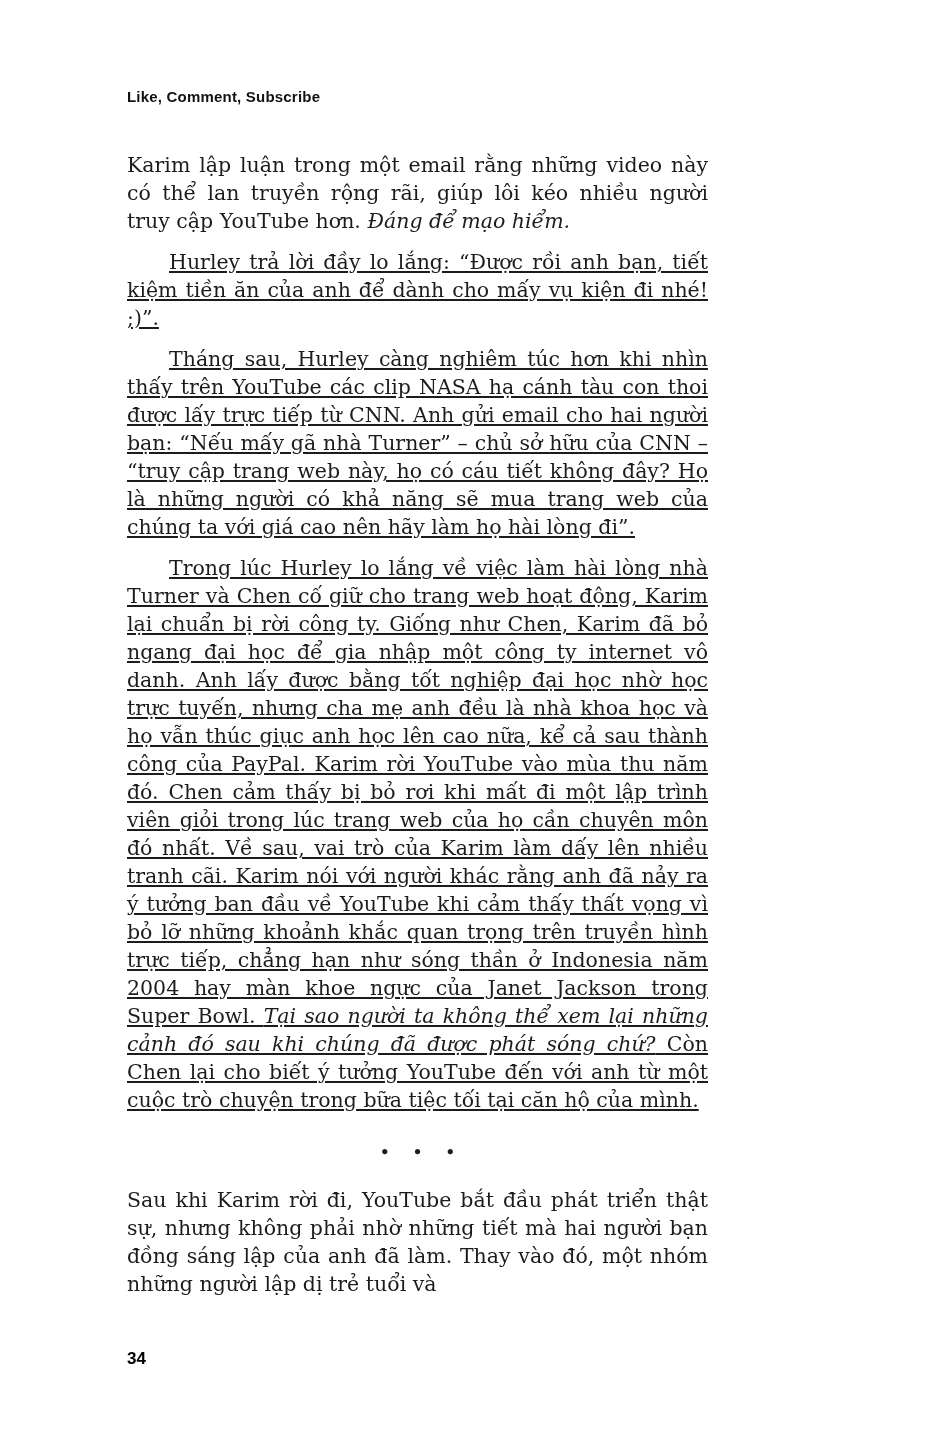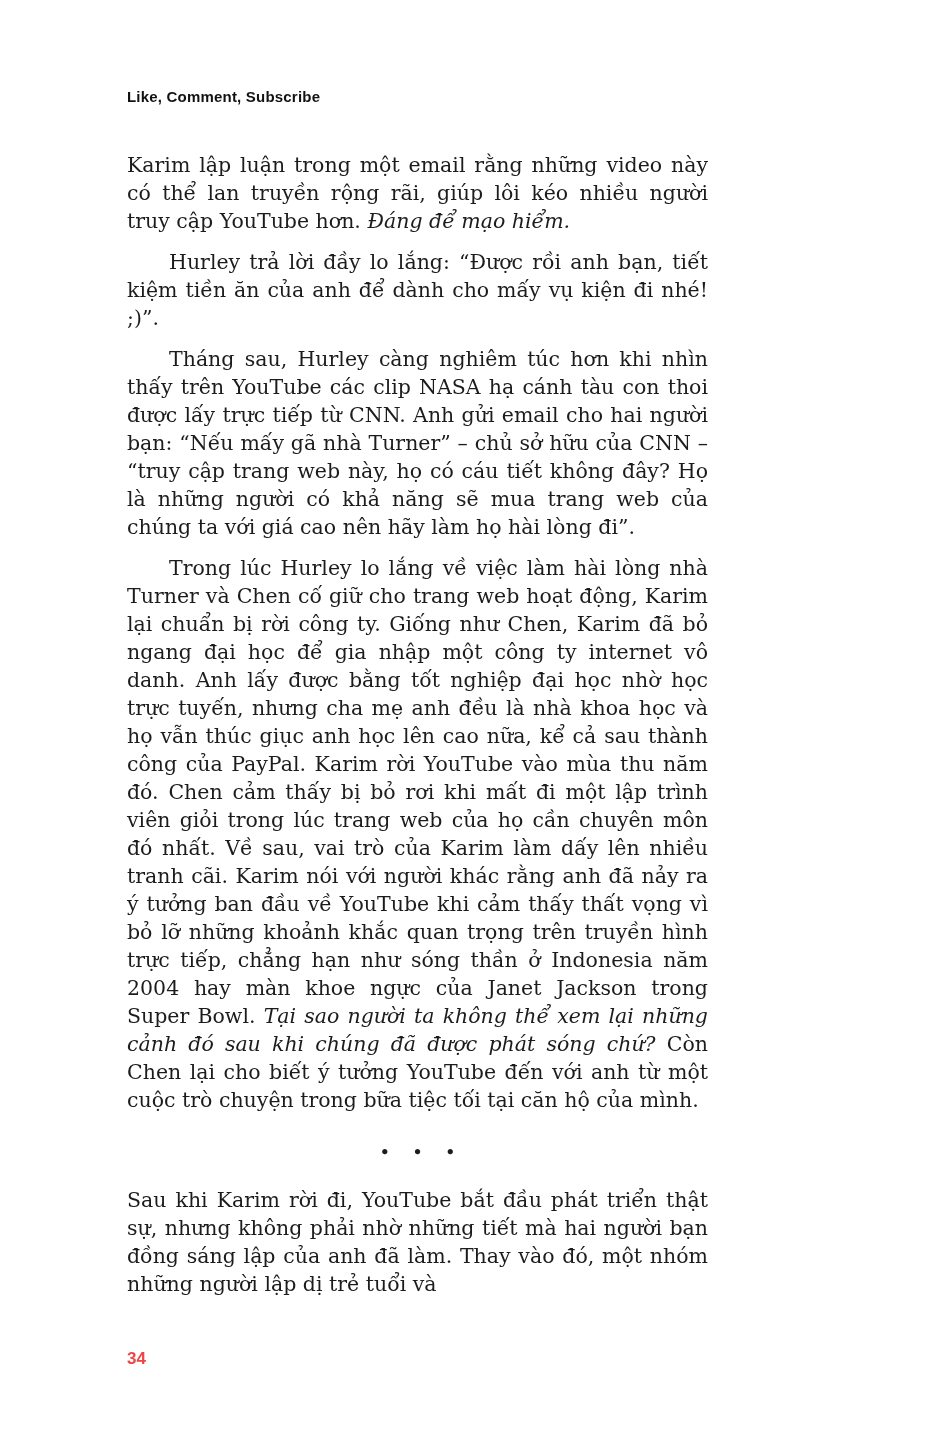--- a/index.html
+++ b/index.html
@@ -34,20 +34,21 @@
     font-size: 20.5px;
     line-height: 28px;
     text-align: justify;
     color: #1c1c1c;
   }
   .body-text p {
     margin: 0 0 13px 0;
   }
   .body-text p.indent {
     text-indent: 42px;
+    text-decoration: underline;
   }
   .body-text em {
     font-style: italic;
   }
   .separator {
     text-align: center;
     font-family: "DejaVu Serif", serif;
     font-size: 15px;
     letter-spacing: 9px;
     text-indent: 9px;
@@ -55,21 +56,21 @@
     margin: 24px 0 20px 0;
     font-weight: 700;
   }
   .page-number {
     position: absolute;
     left: 127px;
     bottom: 60px;
     font-family: "Liberation Sans", sans-serif;
     font-weight: 700;
     font-size: 17px;
-    color: #ef4444;
+    color: #000000;
   }
 </style>
 </head>
 <body>
 
 <div class="page">
 
   <div class="running-header">Like, Comment, Subscribe</div>
 
   <div class="body-text">

